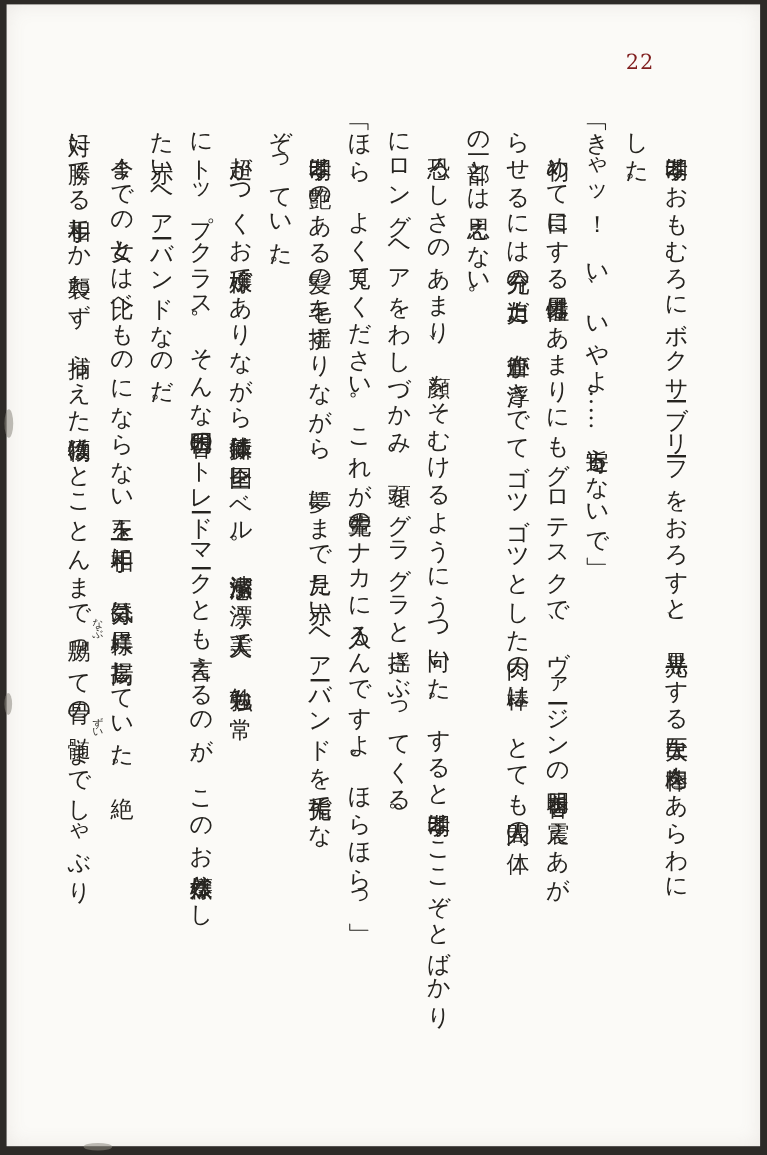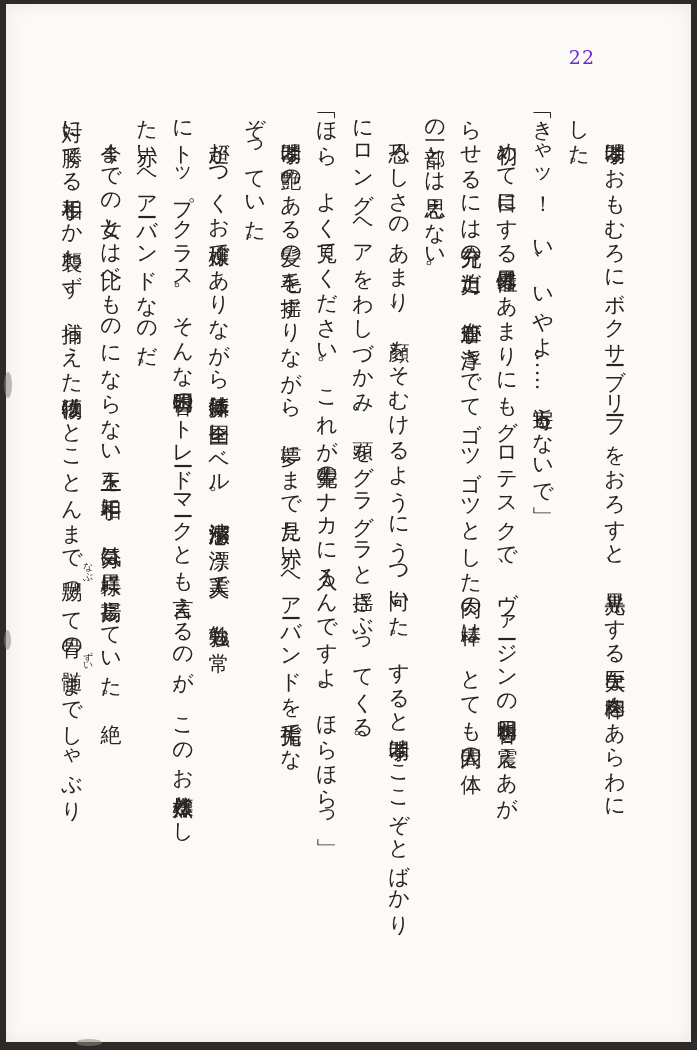--- a/index.html
+++ b/index.html
@@ -24,21 +24,21 @@
     background: #fbfaf7;
     box-shadow: inset 0 0 18px rgba(120,110,95,0.12);
   }
   .pagenum {
     position: absolute;
     top: 42px;
     right: 96px;
     font-family: "DejaVu Serif", "Liberation Serif", serif;
     font-size: 19px;
     letter-spacing: 1px;
-    color: #6d28d9;
+    color: #7f1d1d;
   }
   .text-block {
     position: absolute;
     top: 101px;
     right: 58px;
     height: 842px;
     writing-mode: vertical-rl;
     text-orientation: mixed;
     font-family: "DejaVu Serif", "Liberation Serif", serif;
     font-size: 21px;

